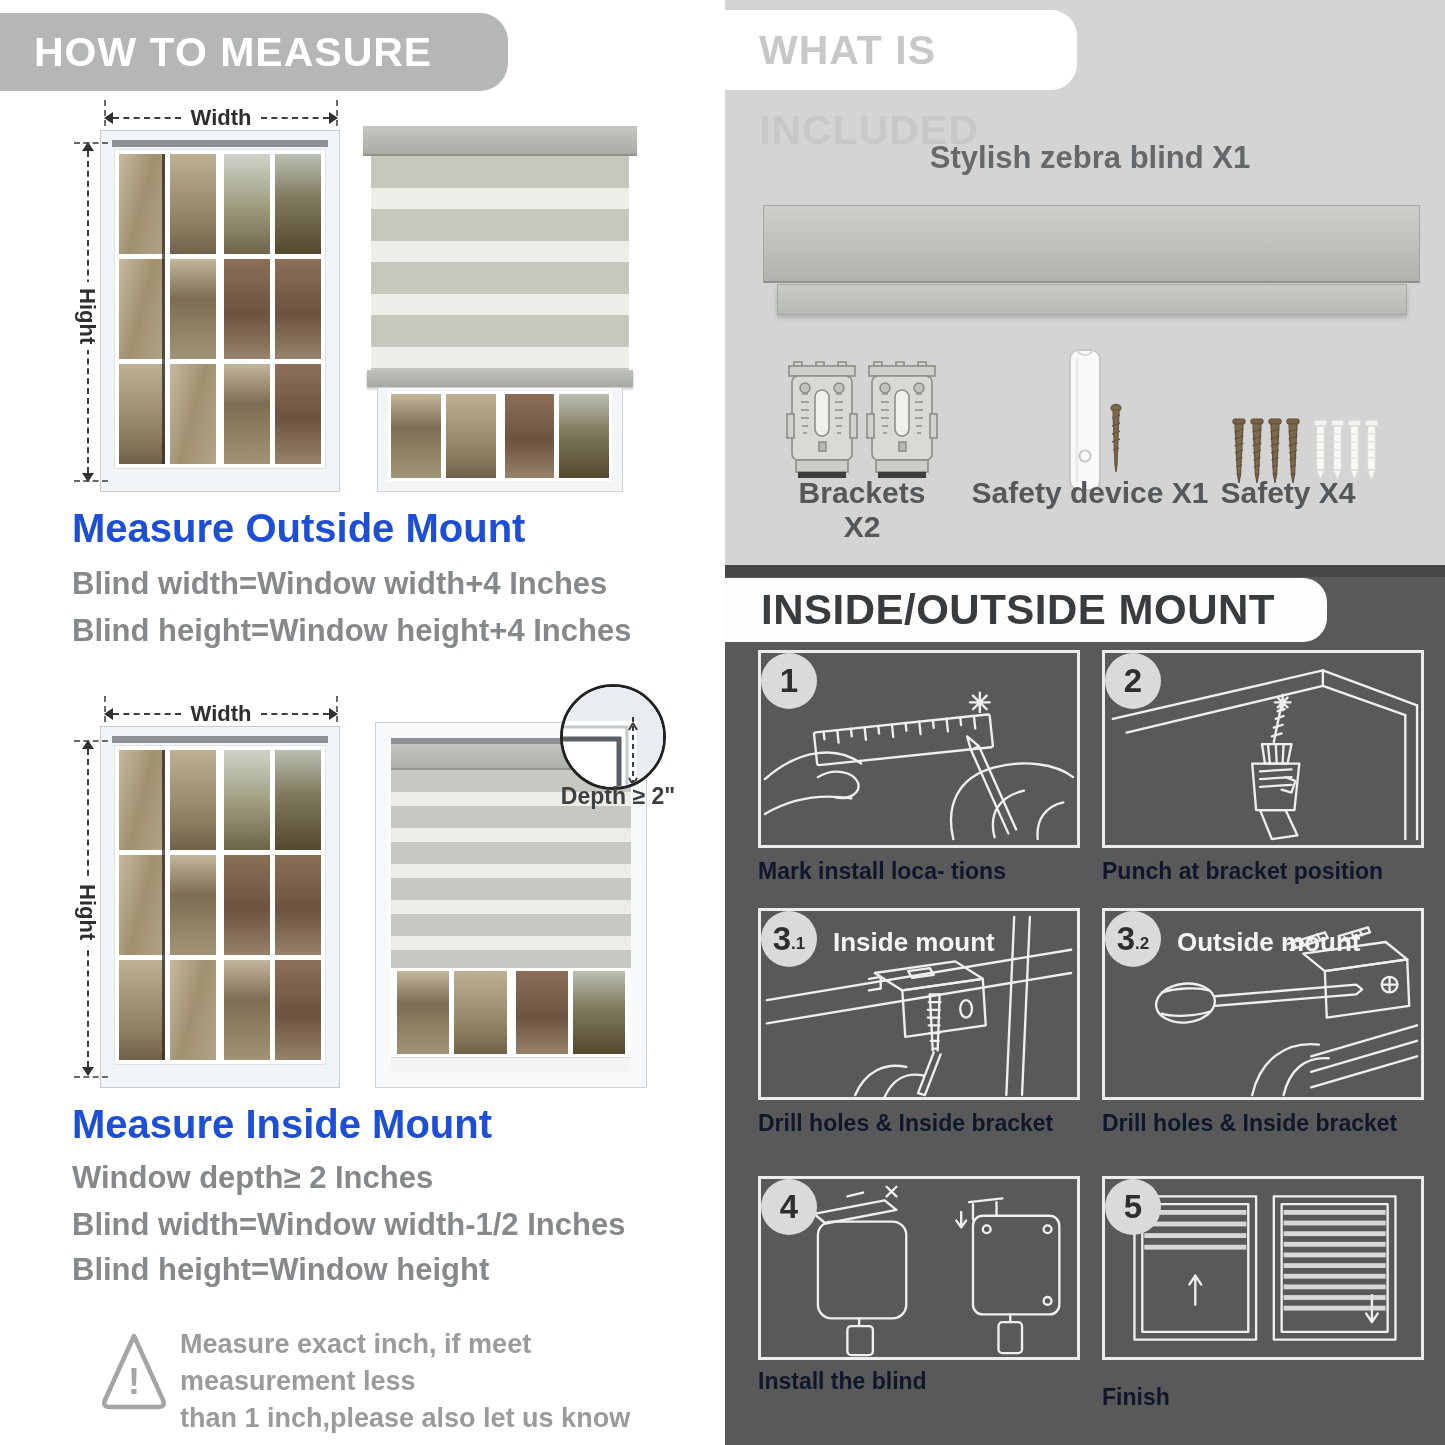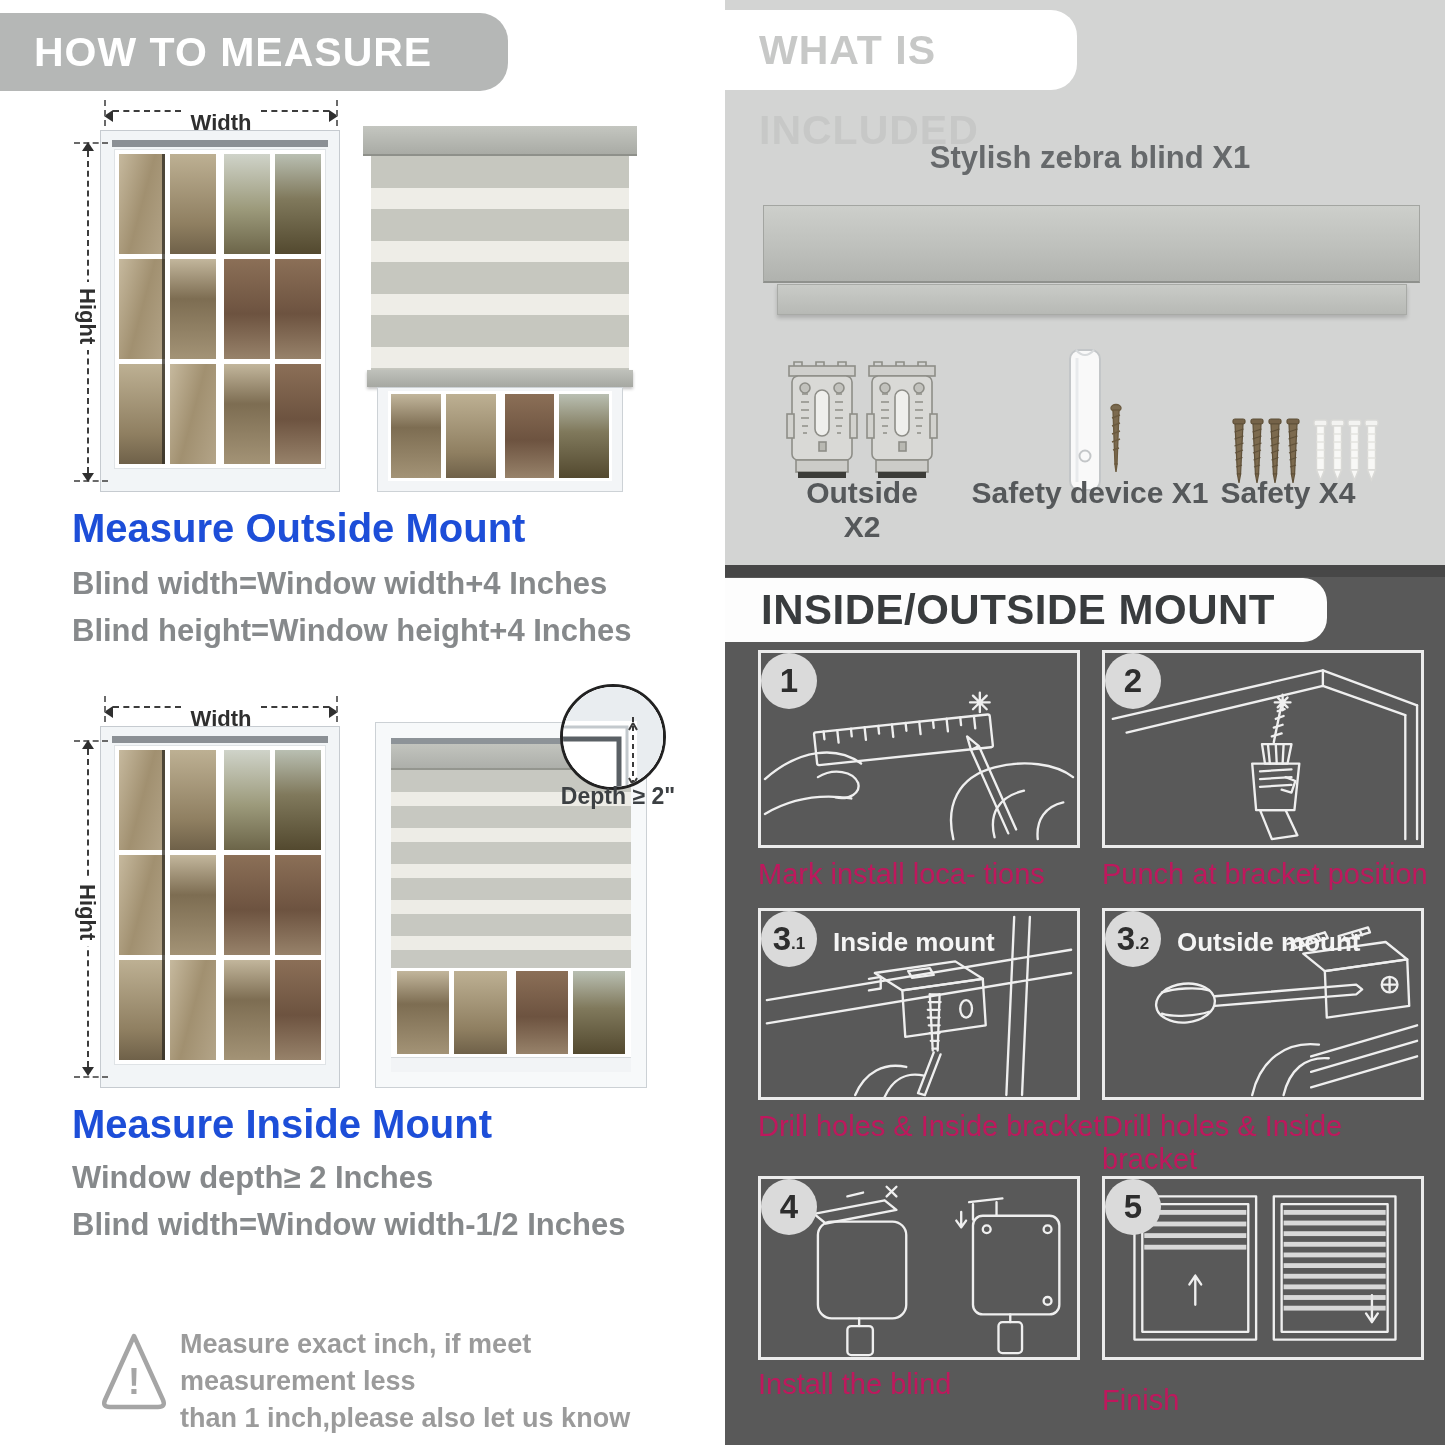--- a/index.html
+++ b/index.html
@@ -23,21 +23,21 @@
   .door-a::after{content:"";position:absolute;left:44%;top:0;bottom:0;width:3px;background:#2f2b22;opacity:.75;}
   .pane{min-height:0;}
   .d1{background:linear-gradient(105deg,#c6b99e 0%,#a19070 50%,#b3a488 100%);}
   .d2{background:linear-gradient(180deg,#bdb093 0%,#8f7f61 70%,#6f6149 100%);}
   .d3{background:linear-gradient(180deg,#c2b69c 0%,#7d6d52 40%,#a39376 100%);}
   .d4{background:linear-gradient(180deg,#cfd3c9 0%,#9c9a7b 55%,#6c6549 100%);}
   .d5{background:linear-gradient(180deg,#b9bfb2 0%,#80795c 45%,#53492f 100%);}
   .d6{background:linear-gradient(180deg,#8b6f57 0%,#6d5340 55%,#97826a 100%);}
 
   
-  .harrow{display:flex;height:16px;}
+  .harrow{display:flex;align-items:center;height:16px;}
   .harrow .line{flex:1;border-top:2px dashed #3c3c3c;}
   .harrow .lbl{margin:0 10px;font-size:22px;font-weight:700;color:#2f2f2f;}
   .ah{width:0;height:0;border-top:6px solid transparent;border-bottom:6px solid transparent;}
   .ah.left{border-right:9px solid #2f2f2f;}
   .ah.right{border-left:9px solid #2f2f2f;}
   .varrow{display:flex;flex-direction:column;align-items:center;width:16px;}
   .varrow .line{flex:1;border-left:2px dashed #3c3c3c;}
   .av{width:0;height:0;border-left:6px solid transparent;border-right:6px solid transparent;}
   .av.up{border-bottom:9px solid #2f2f2f;}
   .av.down{border-top:9px solid #2f2f2f;}
@@ -89,21 +89,21 @@
   .mount-banner{left:725px;top:578px;width:602px;height:64px;background:#fdfdfd;
     border-radius:0 24px 24px 0;color:#393c3e;font-weight:800;font-size:42px;
     line-height:64px;padding-left:36px;letter-spacing:.5px;}
   .panel{border:3px solid #ececec;background:transparent;}
   .panel svg{position:absolute;left:0;top:0;width:100%;height:100%;}
   .badge{position:absolute;left:0;top:0;width:56px;height:56px;border-radius:50%;
     background:#dadada;color:#2e2e2e;display:flex;align-items:center;justify-content:center;
     font-weight:800;font-size:33px;}
   .badge .sub{font-size:17px;font-weight:800;margin-top:10px;}
   .panel-title{position:absolute;left:72px;top:16px;color:#f5f5f5;font-weight:800;font-size:26px;}
-  .caption{position:absolute;color:#be185d;font-weight:400;font-size:29px;}
+  .caption{position:absolute;color:#0f172a;font-weight:700;font-size:23px;}
   .lineart{stroke:#efefef;stroke-width:2.4;fill:none;stroke-linecap:round;stroke-linejoin:round;}
   .stripefill{fill:#e6e6e6;opacity:.9;}
 </style>
 </head>
 <body>
 
 <div class="page">
 
   <div class="abs howto-banner">HOW TO MEASURE</div>
 
@@ -237,20 +237,21 @@
       <path d="M0,40 H64 V106" fill="none" stroke="#c3c9cd" stroke-width="3"></path>
       <path d="M70,30 V104" stroke="#3a3a3a" stroke-width="2" stroke-dasharray="5,4"></path>
       <path d="M70,36 l-4,7 M70,36 l4,7 M70,98 l-4,-7 M70,98 l4,-7" stroke="#3a3a3a" stroke-width="2" fill="none"></path>
     </svg>
   </div>
   <div class="abs depth-label" style="left:553px;top:783px;width:130px;">Depth ≥ 2"</div>
 
   <div class="abs sec-heading" style="left:72px;top:1102px;">Measure Inside Mount</div>
   <div class="abs formula" style="left:72px;top:1160px;">Window depth≥ 2 Inches</div>
   <div class="abs formula" style="left:72px;top:1207px;">Blind width=Window width-1/2 Inches</div>
+  <div class="abs formula" style="left:72px;top:1252px;">Blind height=Window height</div>
 
   <div class="abs" style="left:100px;top:1330px;width:68px;height:82px;">
     <svg viewBox="0 0 68 82" width="68" height="82">
       <path d="M34,6 L63,70 Q66,77 58,77 L10,77 Q2,77 5,70 Z" fill="none" stroke="#a5a5a5" stroke-width="4.5" stroke-linejoin="round"></path>
       <text x="34" y="64" text-anchor="middle" font-size="36" font-weight="bold" fill="#a5a5a5" font-family="Liberation Sans, sans-serif">!</text>
     </svg>
   </div>
   <div class="abs warn-text" style="left:180px;top:1326px;width:500px;">
     <div>Measure exact inch, if meet measurement less</div>
     <div>than 1 inch,please also let us know exact</div>
@@ -366,21 +367,21 @@
         <g transform="translate(133,2)">
             <rect x="0" y="0" width="13" height="6" rx="2" fill="#f3f3f1"></rect>
             <rect x="2.5" y="6" width="8" height="44" fill="rgba(250,250,248,.95)"></rect>
             <path d="M2.5,14 h8 M2.5,22 h8 M2.5,30 h8 M2.5,38 h8" stroke="#e3e3e0"></path>
             <polygon points="2.5,50 10.5,50 6.5,60" fill="rgba(250,250,248,.95)"></polygon>
           </g>
       </g>
     </svg>
   </div>
 
-  <div class="abs item-label" style="left:786px;top:476px;width:152px;">Outside X2</div>
+  <div class="abs item-label" style="left:786px;top:476px;width:152px;">Brackets X2</div>
   <div class="abs item-label" style="left:965px;top:476px;width:250px;">Safety device X1</div>
   <div class="abs item-label" style="left:1208px;top:476px;width:160px;">Safety X4</div>
 
   <div class="abs dark-sec"></div>
   <div class="abs dark-band"></div>
   <div class="abs mount-banner">INSIDE/OUTSIDE MOUNT</div>
 
   <div class="abs panel" style="left:758px;top:650px;width:322px;height:198px;">
     <svg viewBox="0 0 322 198" preserveAspectRatio="none">
       <g class="lineart">

